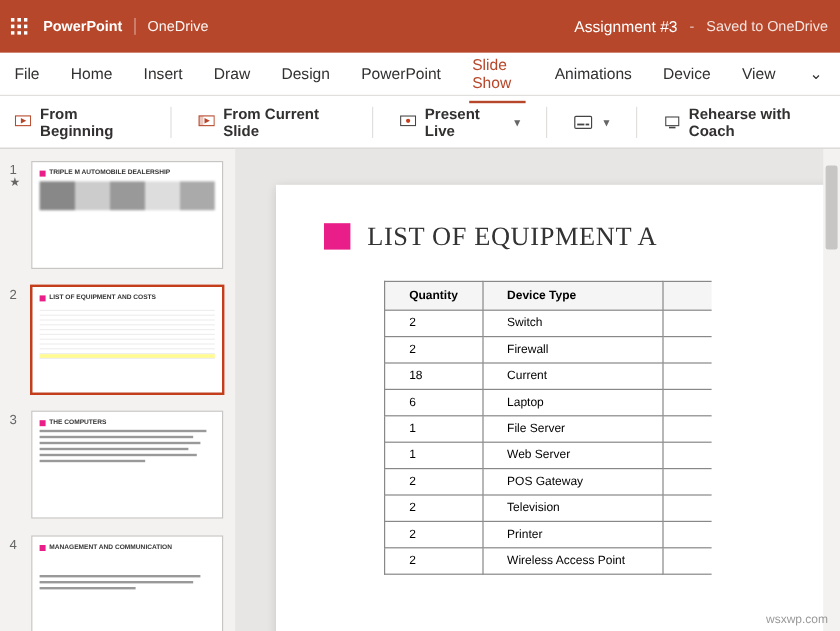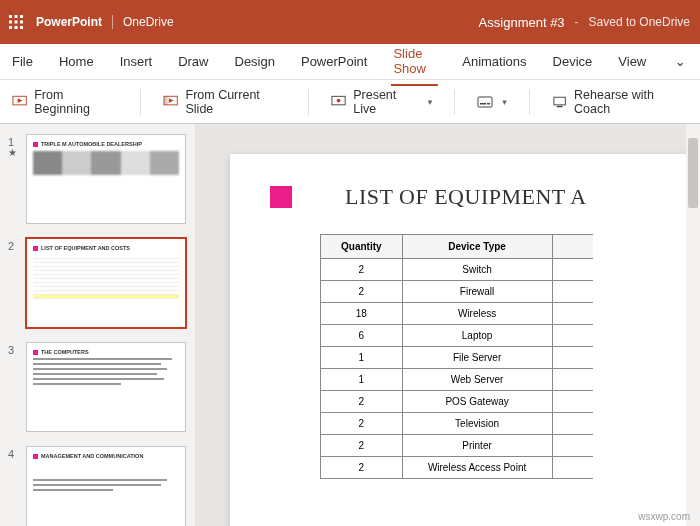--- a/index.html
+++ b/index.html
@@ -17,21 +17,21 @@
 .save-status { font-size: 12px; opacity: 0.85; }
 .dash { opacity: 0.7; }
 
 
 .ribbon-tabs { height: 36px; background: #fff; display: flex; align-items: center; padding: 0 10px; border-bottom: 1px solid #e1dfdd; font-size: 13px; color: #323130; gap: 22px; }
 .ribbon-tab { padding: 8px 2px; cursor: pointer; }
 .ribbon-tab.active { border-bottom: 2px solid #b7472a; color: #b7472a; font-weight: 400; }
 .ribbon-chevron { margin-left: auto; width: 30px; text-align: center; }
 
 
-.ribbon-cmds { height: 44px; background: #fff; display: flex; align-items: center; padding: 0 12px; border-bottom: 1px solid #d0cecb; font-size: 12.5px; gap: 22px; }
+.ribbon-cmds { height: 44px; background: #fff; display: flex; align-items: center; padding: 0 12px; border-bottom: 1px solid #d0cecb; font-size: 12.5px; gap: 22px; font-weight: bold; }
 .cmd { display: flex; align-items: center; gap: 7px; cursor: pointer; color: #323130; }
 .cmd svg { width: 16px; height: 16px; }
 .sep { width: 1px; height: 26px; background: #e1dfdd; }
 .dd { font-size: 9px; color: #666; margin-left: 2px; }
 
 
 .main { display: flex; height: calc(526px - 28px - 36px - 44px - 12px); }
 
 
 .thumbs { width: 196px; background: #f3f2f1; padding: 10px 8px; overflow-y: auto; border-right: 1px solid #e8e6e4; }
@@ -47,23 +47,23 @@
 .thumb-table { margin-top: 4px; }
 .thumb-table-row { height: 4px; border-bottom: 1px solid #eee; display: flex; gap: 2px; }
 .thumb-table-row.hl { background: #fffb91; }
 .thumb-text-line { height: 2px; background: #999; margin: 3px 0; width: 90%; }
 
 
 .canvas-wrap { flex: 1; background: #e8e6e4; padding: 30px 0 0 34px; overflow: hidden; position: relative; }
 .slide { width: 560px; height: 400px; background: #fff; box-shadow: 0 2px 8px rgba(0,0,0,0.15); padding: 30px 40px; }
 .slide-heading { display: flex; align-items: center; gap: 14px; margin-bottom: 24px; }
 .slide-accent { width: 22px; height: 22px; background: #e91e89; }
-.slide-title { font-size: 22px; font-family: Georgia, serif; letter-spacing: 0.5px; color: #333; white-space: nowrap; margin-left: 39px; }
+.slide-title { font-size: 22px; font-family: Georgia, serif; letter-spacing: 0.5px; color: #333; white-space: nowrap; }
 .eq-table { border-collapse: collapse; margin-left: 50px; }
-.eq-table th, .eq-table td { border: 1px solid #888; font-size: 10px; text-align: center; }
+.eq-table th, .eq-table td { border: 1px solid #888; font-size: 10px; text-align: left; }
 .eq-table th { background: #f5f5f5; font-weight: 700; padding: 6px 20px; }
 .eq-table td { padding: 5px 20px; }
 .eq-table th.col-qty, .eq-table td.col-qty { width: 60px; }
 .eq-table th.col-dev, .eq-table td.col-dev { width: 150px; }
 
 
 .scroll-area { position: absolute; right: 0; top: 0; bottom: 0; width: 14px; background: #f3f2f1; }
 .scroll-thumb { position: absolute; top: 14px; width: 10px; left: 2px; height: 70px; background: #c8c6c4; border-radius: 2px; }
 
 
@@ -255,21 +255,21 @@
               <td class="col-dev">Switch</td>
               <td style="border-right: none;"></td>
             </tr>
             <tr>
               <td class="col-qty">2</td>
               <td class="col-dev">Firewall</td>
               <td style="border-right: none;"></td>
             </tr>
             <tr>
               <td class="col-qty">18</td>
-              <td class="col-dev">Wireless</td>
+              <td class="col-dev">Current</td>
               <td style="border-right: none;"></td>
             </tr>
             <tr>
               <td class="col-qty">6</td>
               <td class="col-dev">Laptop</td>
               <td style="border-right: none;"></td>
             </tr>
             <tr>
               <td class="col-qty">1</td>
               <td class="col-dev">File Server</td>

